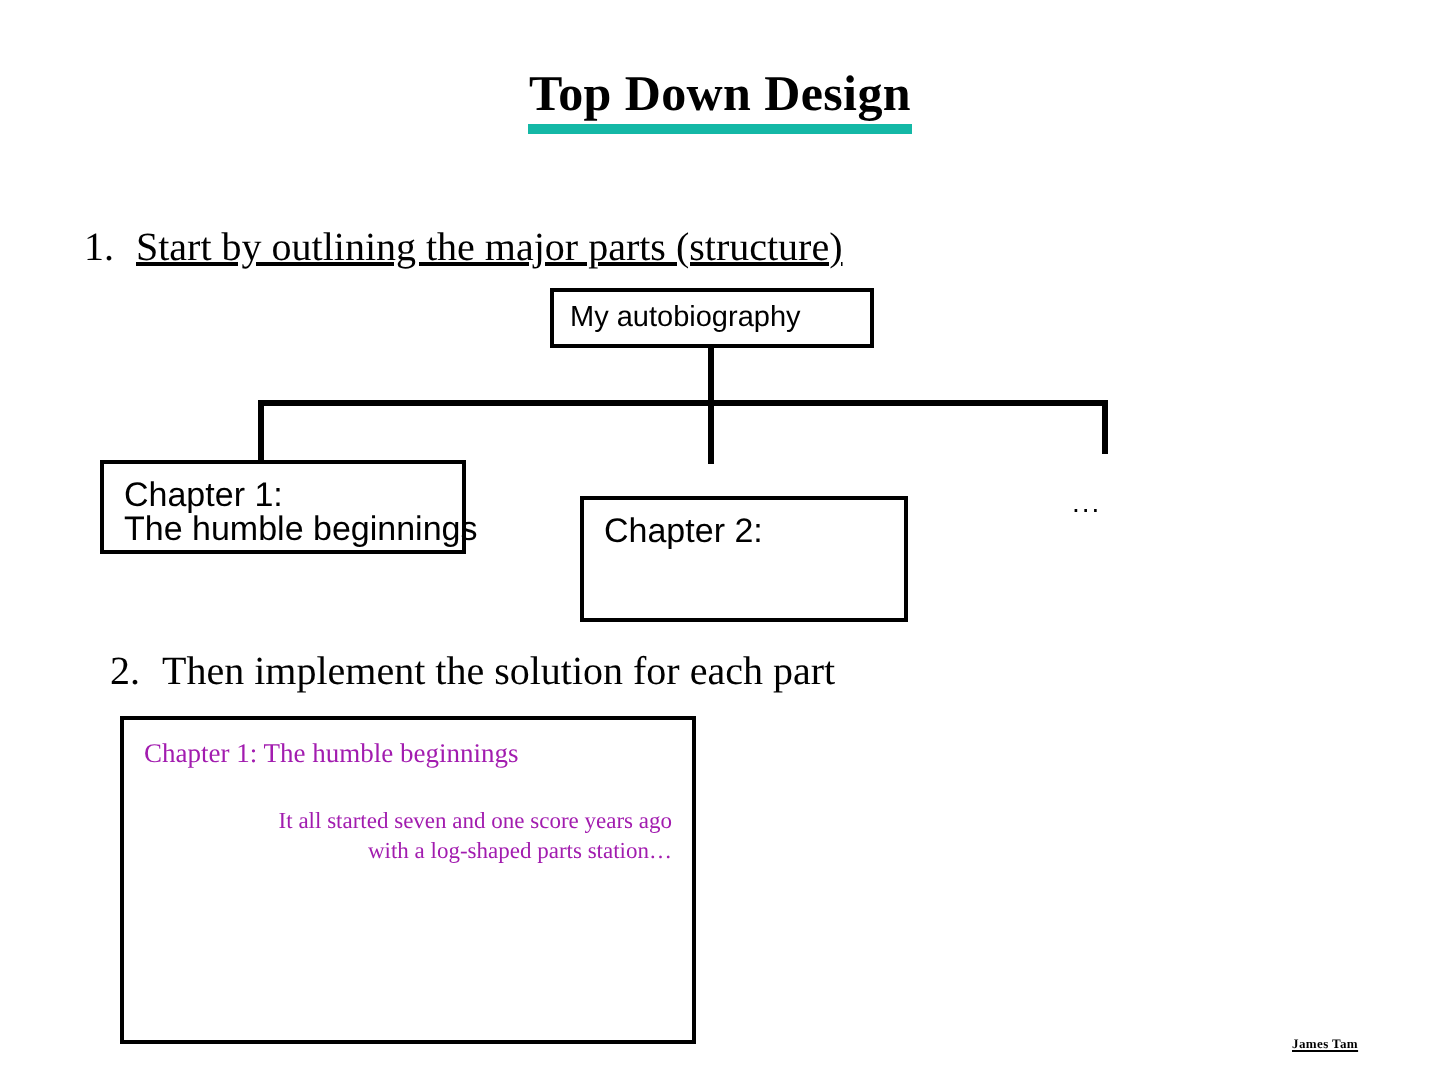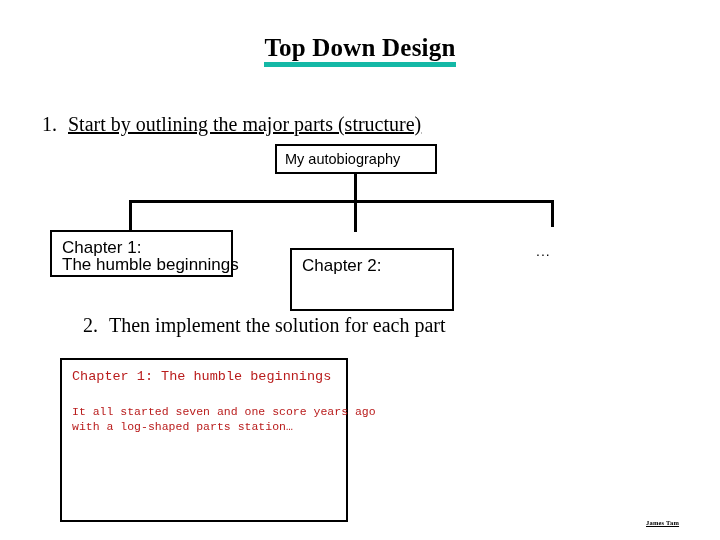--- a/index.html
+++ b/index.html
@@ -44,21 +44,21 @@
     font-family: "Liberation Serif", serif;
     font-size: 20px;
     line-height: 24px;
     white-space: nowrap;
   }
   .bullet .num {
     display: inline-block;
     width: 26px;
   }
   #bullet-1 { left: 42px; top: 112px; text-decoration: underline; }
-  #bullet-2 { left: 55px; top: 313px; margin-left: 28px; }
+  #bullet-2 { left: 55px; top: 324px; }
 
   
   .node-box {
     position: absolute;
     box-sizing: border-box;
     border: 2px solid #000;
     background: #ffffff;
     font-family: "Liberation Sans", sans-serif;
     font-size: 17px;
     line-height: 17px;
@@ -121,34 +121,34 @@
   #detail-box {
     position: absolute;
     box-sizing: border-box;
     left: 60px;
     top: 358px;
     width: 288px;
     height: 164px;
     border: 2px solid #000;
     background: #ffffff;
     padding: 8px 10px 0 10px;
-    font-family: Liberation Mono, monospace;
-    color: #b91c1c;
+    font-family: Liberation Serif, serif;
+    color: #a21caf;
   }
   #detail-heading {
     font-size: 13.5px;
     line-height: 18px;
     white-space: nowrap;
   }
   #detail-body {
     margin-top: 18px;
     font-size: 11.5px;
     line-height: 15px;
   }
-  #detail-body div { white-space: nowrap; }
+  #detail-body div { white-space: nowrap; text-align: right; }
 
   
   #credit {
     position: absolute;
     left: 646px;
     top: 519px;
     font-family: "Liberation Serif", serif;
     font-size: 6.5px;
     line-height: 8px;
     font-weight: bold;

